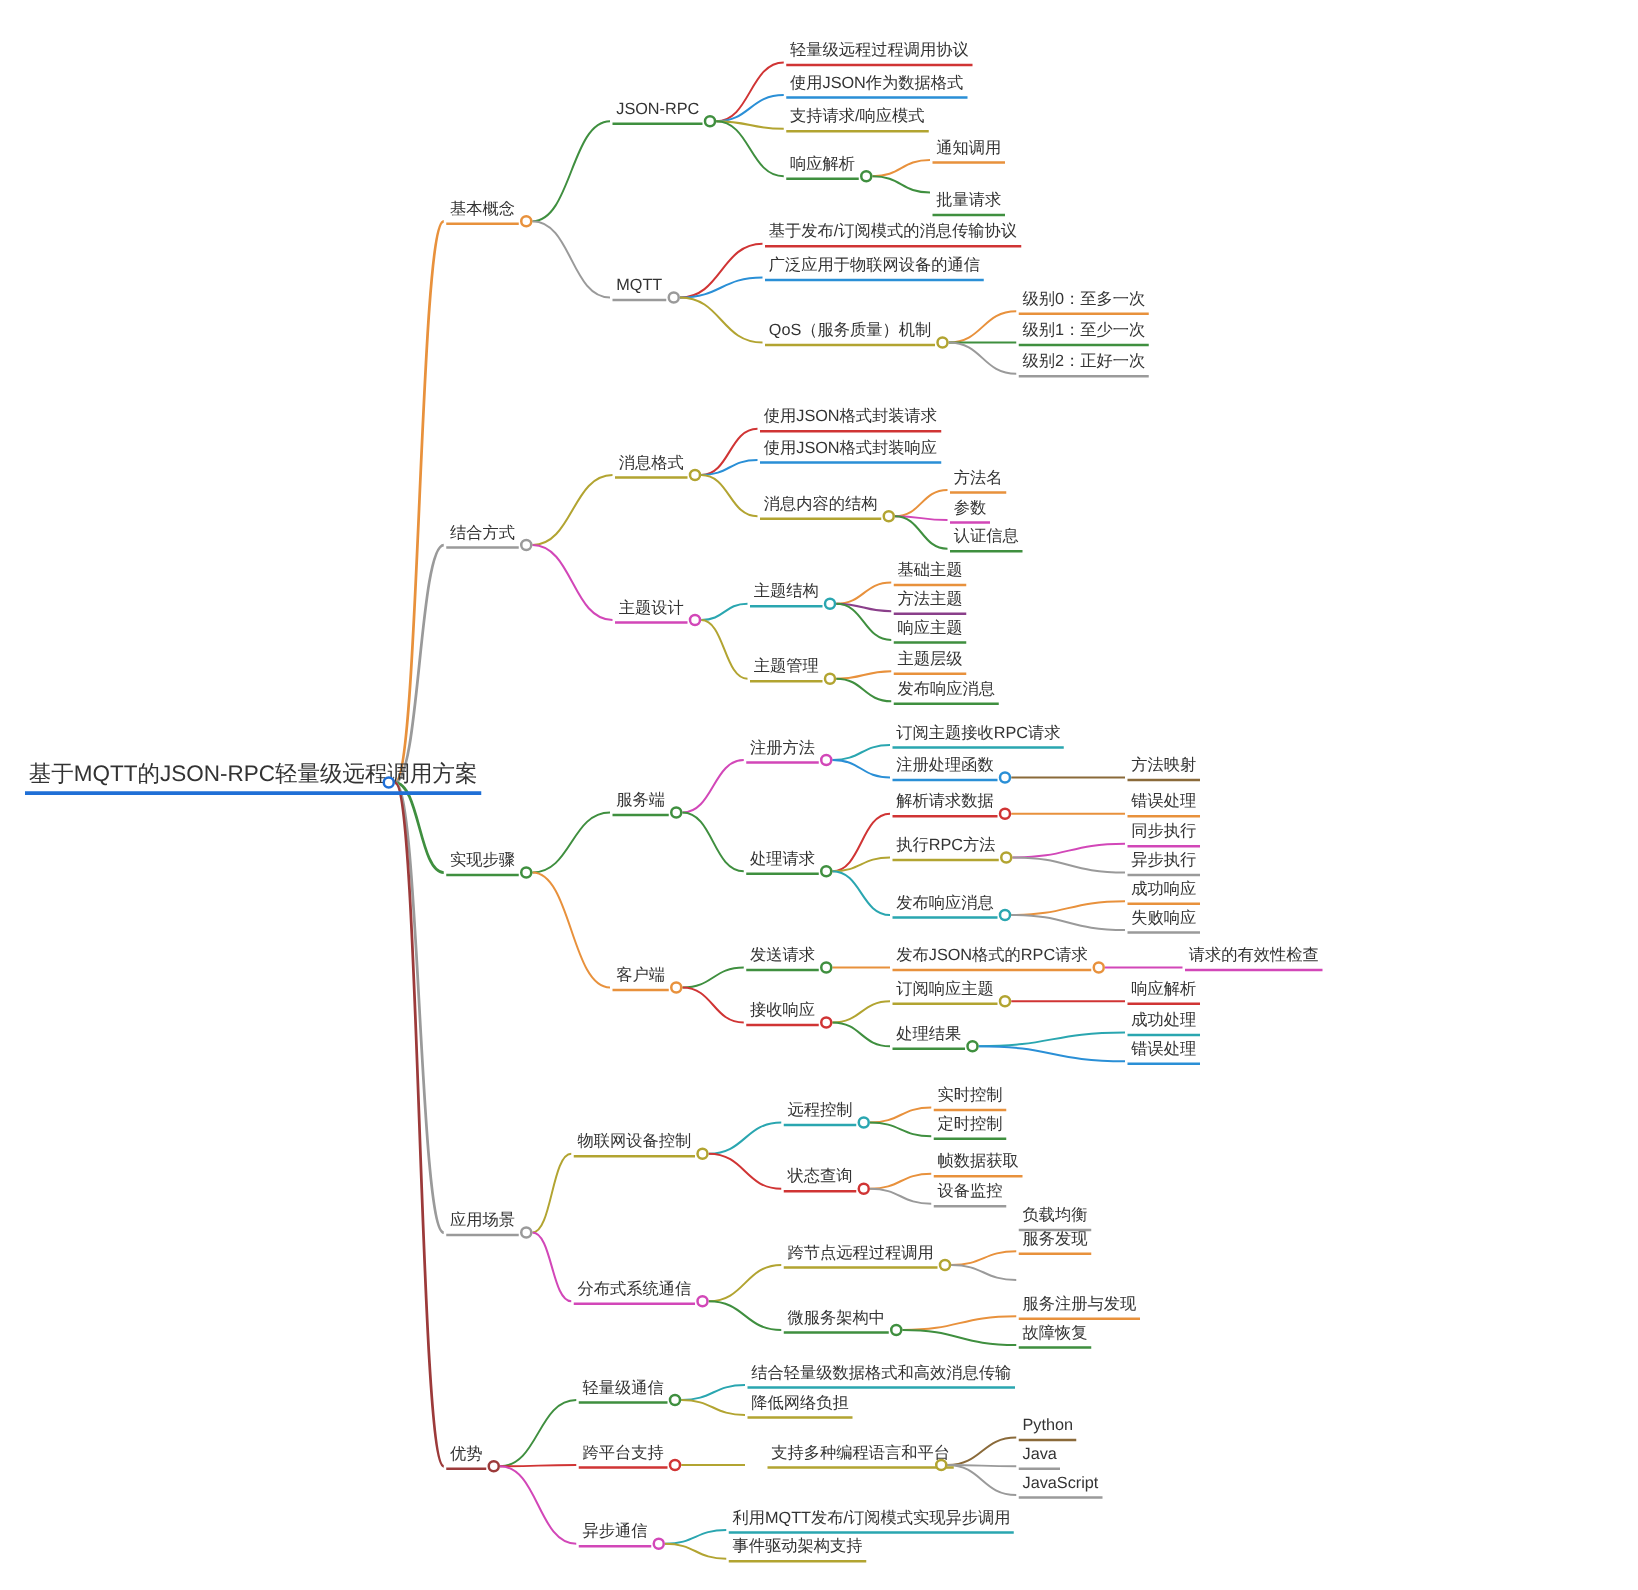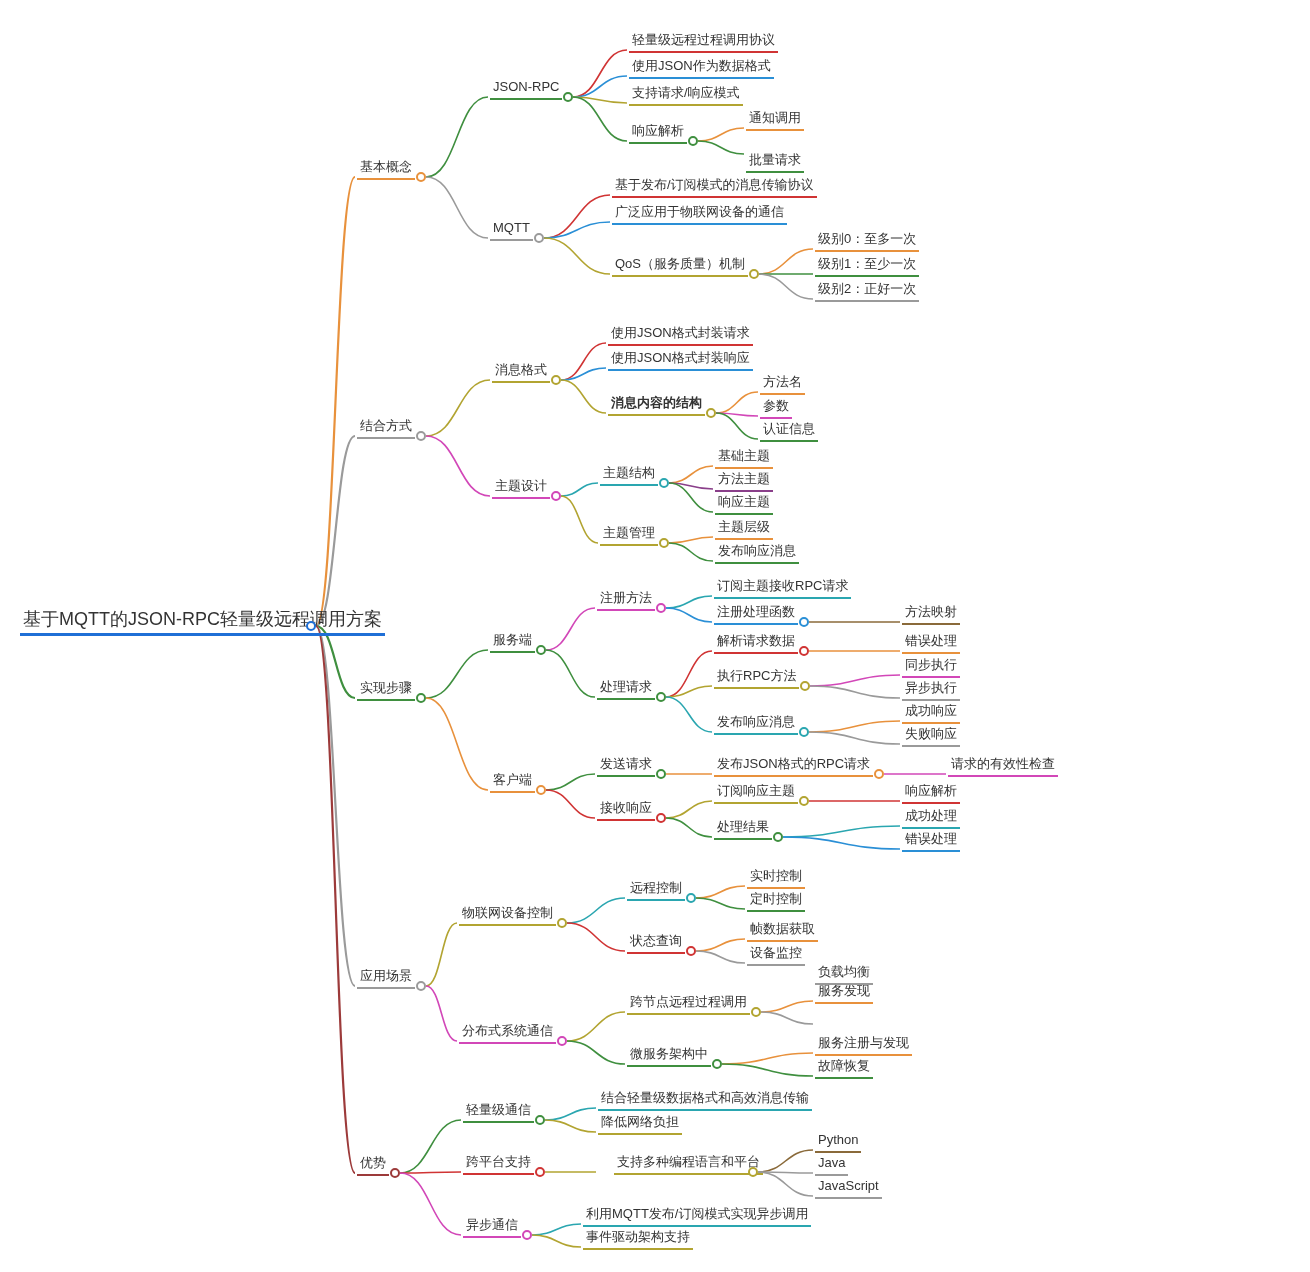--- a/index.html
+++ b/index.html
@@ -130,21 +130,21 @@
     <div class="node" style="left: 612px; top: 177px; border-bottom-color: rgb(208, 52, 52);">基于发布/订阅模式的消息传输协议</div>
     <div class="node" style="left: 612px; top: 204px; border-bottom-color: rgb(42, 143, 214);">广泛应用于物联网设备的通信</div>
     <div class="node" style="left: 612px; top: 256px; border-bottom-color: rgb(178, 164, 49);">QoS（服务质量）机制</div>
     <div class="node" style="left: 815px; top: 231px; border-bottom-color: rgb(232, 145, 60);">级别0：至多一次</div>
     <div class="node" style="left: 815px; top: 256px; border-bottom-color: rgb(63, 143, 63);">级别1：至少一次</div>
     <div class="node" style="left: 815px; top: 281px; border-bottom-color: rgb(154, 154, 154);">级别2：正好一次</div>
     <div class="node" style="left: 492px; top: 362px; border-bottom-color: rgb(178, 164, 49);">消息格式</div>
     <div class="node" style="left: 492px; top: 478px; border-bottom-color: rgb(210, 71, 184);">主题设计</div>
     <div class="node" style="left: 608px; top: 325px; border-bottom-color: rgb(208, 52, 52);">使用JSON格式封装请求</div>
     <div class="node" style="left: 608px; top: 350px; border-bottom-color: rgb(42, 143, 214);">使用JSON格式封装响应</div>
-    <div class="node" style="left: 608px; top: 395px; border-bottom-color: rgb(178, 164, 49); font-weight: bold;">消息内容的结构</div>
+    <div class="node" style="left: 608px; top: 395px; border-bottom-color: rgb(178, 164, 49);">消息内容的结构</div>
     <div class="node" style="left: 760px; top: 374px; border-bottom-color: rgb(232, 145, 60);">方法名</div>
     <div class="node" style="left: 760px; top: 398px; border-bottom-color: rgb(210, 71, 184);">参数</div>
     <div class="node" style="left: 760px; top: 421px; border-bottom-color: rgb(63, 143, 63);">认证信息</div>
     <div class="node" style="left: 600px; top: 465px; border-bottom-color: rgb(42, 166, 176);">主题结构</div>
     <div class="node" style="left: 600px; top: 525px; border-bottom-color: rgb(178, 164, 49);">主题管理</div>
     <div class="node" style="left: 715px; top: 448px; border-bottom-color: rgb(232, 145, 60);">基础主题</div>
     <div class="node" style="left: 715px; top: 471px; border-bottom-color: rgb(138, 63, 138);">方法主题</div>
     <div class="node" style="left: 715px; top: 494px; border-bottom-color: rgb(63, 143, 63);">响应主题</div>
     <div class="node" style="left: 715px; top: 519px; border-bottom-color: rgb(232, 145, 60);">主题层级</div>
     <div class="node" style="left: 715px; top: 543px; border-bottom-color: rgb(63, 143, 63);">发布响应消息</div>

